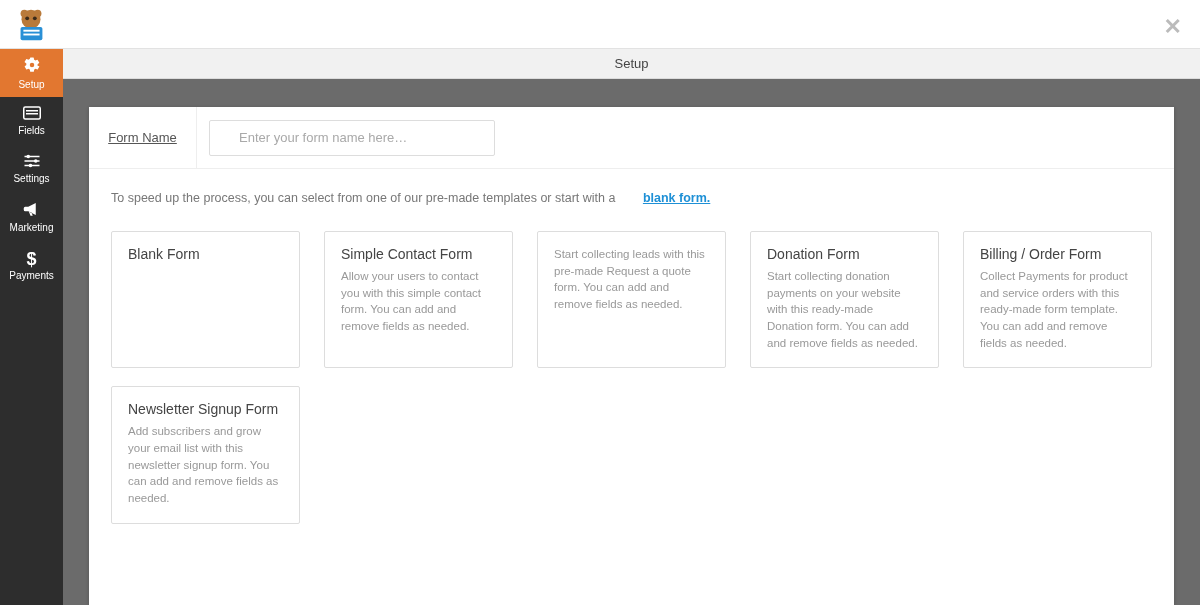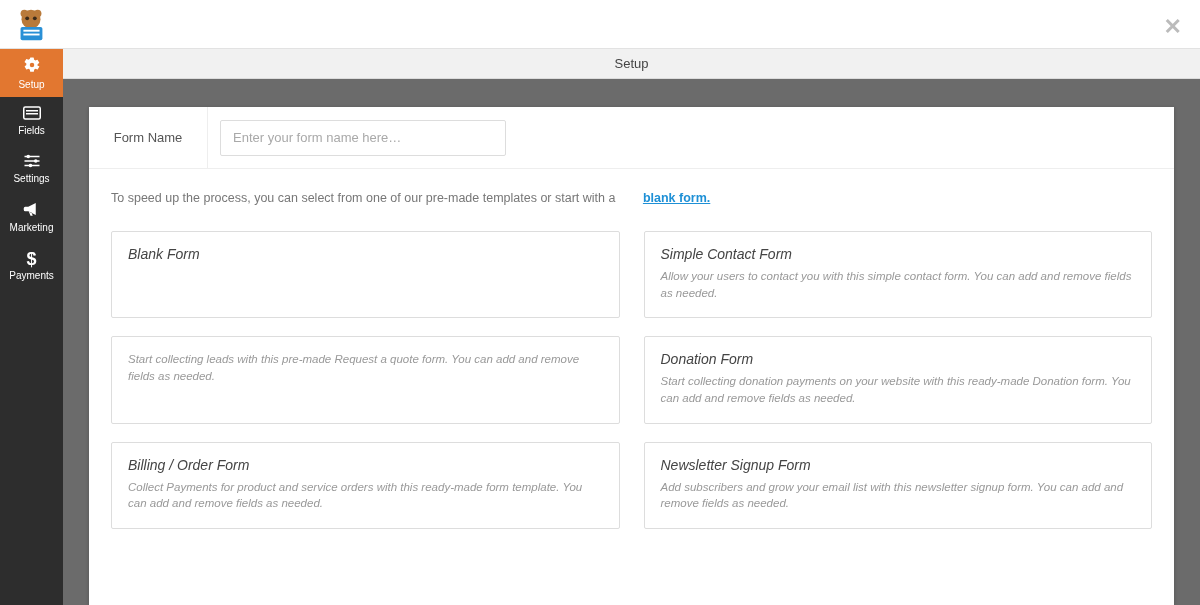--- a/index.html
+++ b/index.html
@@ -53,41 +53,40 @@
     background:#fff;
     box-shadow:0 1px 4px rgba(0,0,0,.2);
   }
 
   
   .namecell {
     display:flex; align-items:center; border-bottom:1px solid #eee;
     height:62px;
   }
   .namecell .lbl {
-    width:119px; text-align:left; font-size:13px; color:#555;
+    width:108px; text-align:left; font-size:13px; color:#555;
     border-right:1px solid #eee; height:100%;
-    display:flex; align-items:center; justify-content:center;
+    display:flex; align-items:center; justify-content:center;text-decoration:underline;
   }
   .namecell .inputwrap { padding-left:12px; }
   .namecell input {
     width:286px; height:36px; border:1px solid #ddd; border-radius:2px;
-    padding:0 12px; font-size:13px; color:#555;
+    padding:0 29px; font-size:13px; color:#555;
   }
   .namecell input::placeholder { color:#a9a9a9; }
 
   
   .content { padding:22px 22px 10px 22px; }
   .content h2 { font-size:19px; font-weight:500; color:#444; margin-bottom:10px; }
   .subtext { font-size:12.5px; color:#777; margin-bottom:26px; }
   .subtext a { color:#1e90d6; text-decoration:underline; font-weight:600;padding-left:24px; }
 
   .cards {
-    display:grid; grid-template-columns:repeat(2, 1fr);
+    display:grid; grid-template-columns:repeat(5, 1fr);
     gap:18px 24px;
-    font-style:italic;
   }
   .card {
     border:1px solid #ddd; border-radius:2px;
     padding:14px 16px 16px 16px;
     min-height:76px;
     cursor:pointer;
   }
   .card h3 { font-size:14px; font-weight:500; color:#444; margin-bottom:6px; }
   .card p { font-size:11.5px; color:#999; line-height:1.45; }
 </style>

